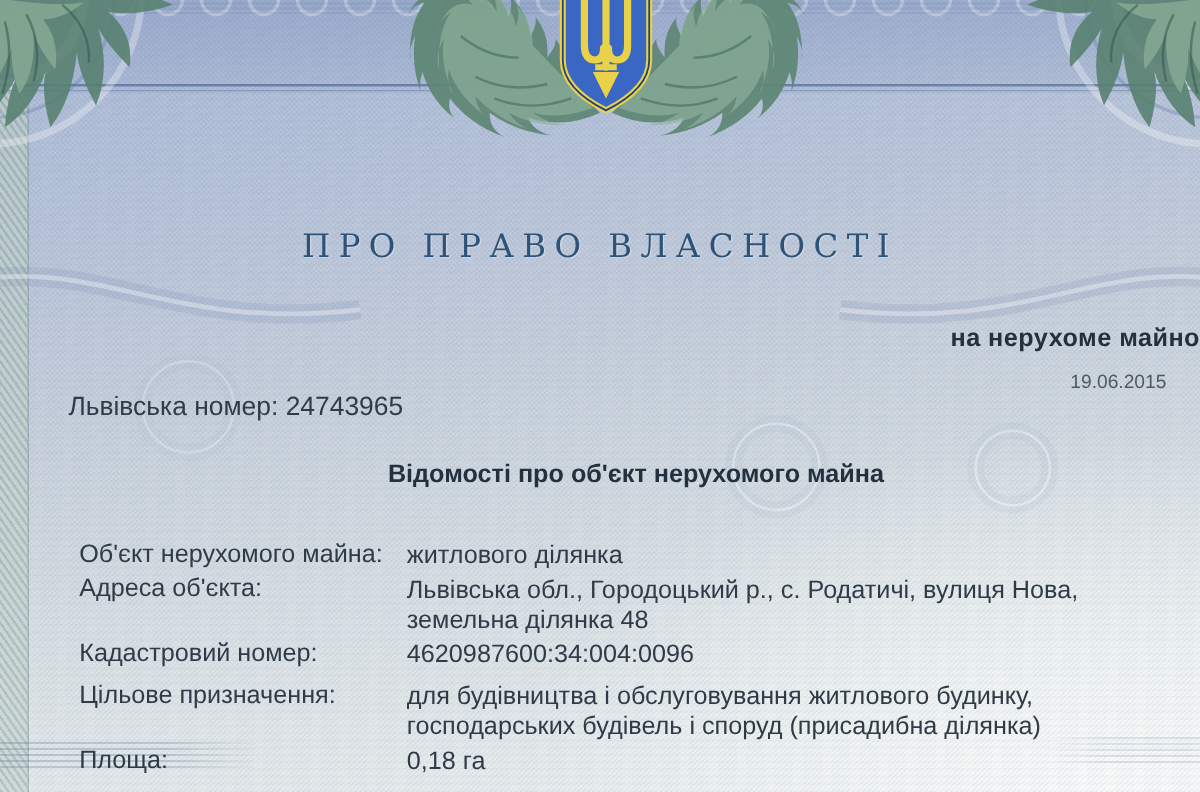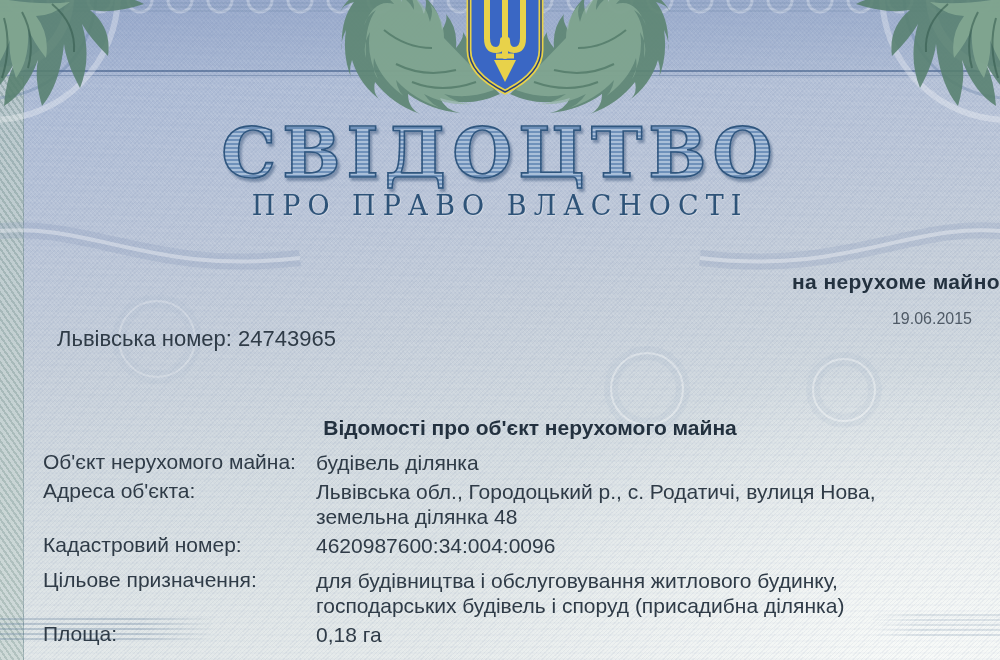--- a/index.html
+++ b/index.html
@@ -84,24 +84,24 @@
     font-family:"DejaVu Serif", serif; font-weight:normal; font-size:27px; letter-spacing:7px;
     color:#2e5378; text-shadow:1px 1px 1px rgba(255,255,255,.35);
   }
   .subject {
     position:absolute; left:0; top:270px; width:100%; text-align:right;
     font-weight:bold; font-size:21px; color:#23313f; letter-spacing:.4px;
   }
   .index-line { position:absolute; left:57px; top:326px; font-size:22px; color:#2f3b47; }
   .issue-date { position:absolute; right:28px; top:310px; font-size:16px; color:#4f5a66; }
   .section-title {
-    position:absolute; left:60px; top:416px; width:940px; text-align:center;
+    position:absolute; left:60px; top:384px; width:940px; text-align:center;
     font-weight:bold; font-size:21px; color:#23313f;
   }
-  .fields { position:absolute; left:43px; top:450px; right:30px; display:flex; flex-direction:column; gap:4px; }
+  .fields { position:absolute; left:66px; top:450px; right:30px; display:flex; flex-direction:column; gap:4px; }
   .frow { display:flex; }
   .flabel { width:273px; flex:0 0 273px; font-size:21px; line-height:24px; color:#2f3b47; }
   .fvalue { flex:1; font-size:21px; line-height:25px; color:#2f3b47; }
   .fvalue span { display:block; }
   .frow.gap-after { margin-bottom:6px; }
 </style>
 </head>
 <body>
 
 <div class="doc">
@@ -181,37 +181,36 @@
       <g stroke="#e8d24a" stroke-width="6" fill="none" stroke-linecap="round">
         <path d="M149,4 L149,56 Q149,68 158,68 Q165,68 165,58"></path>
         <path d="M185,4 L185,56 Q185,68 176,68 Q169,68 169,58"></path>
         <path d="M167,4 L167,74"></path>
       </g>
       <path d="M167,100 L156,78 L178,78 Z" fill="#e8d24a"></path>
       <path d="M158,74 L176,74" stroke="#e8d24a" stroke-width="5"></path>
     </g>
   </svg>
 
-  <div class="title">СВІДОЦТВО</div>
   <div class="subtitle">ПРО ПРАВО ВЛАСНОСТІ</div>
   <div class="subject">на нерухоме майно</div>
 
   <div class="index-line">
     <span>Львівська номер:</span>
     <span>24743965</span>
   </div>
   <div class="issue-date">19.06.2015</div>
 
   <div class="section-title">Відомості про об'єкт нерухомого майна</div>
 
   <div class="fields">
     <div class="frow">
       <div class="flabel">Об'єкт нерухомого майна:</div>
       <div class="fvalue">
-        <span>будівель ділянка</span>
+        <span>житлового ділянка</span>
       </div>
     </div>
     <div class="frow">
       <div class="flabel">Адреса об'єкта:</div>
       <div class="fvalue">
         <span>Львівська обл., Городоцький р., с. Родатичі, вулиця Нова,</span>
         <span>земельна ділянка 48</span>
       </div>
     </div>
     <div class="frow gap-after">

